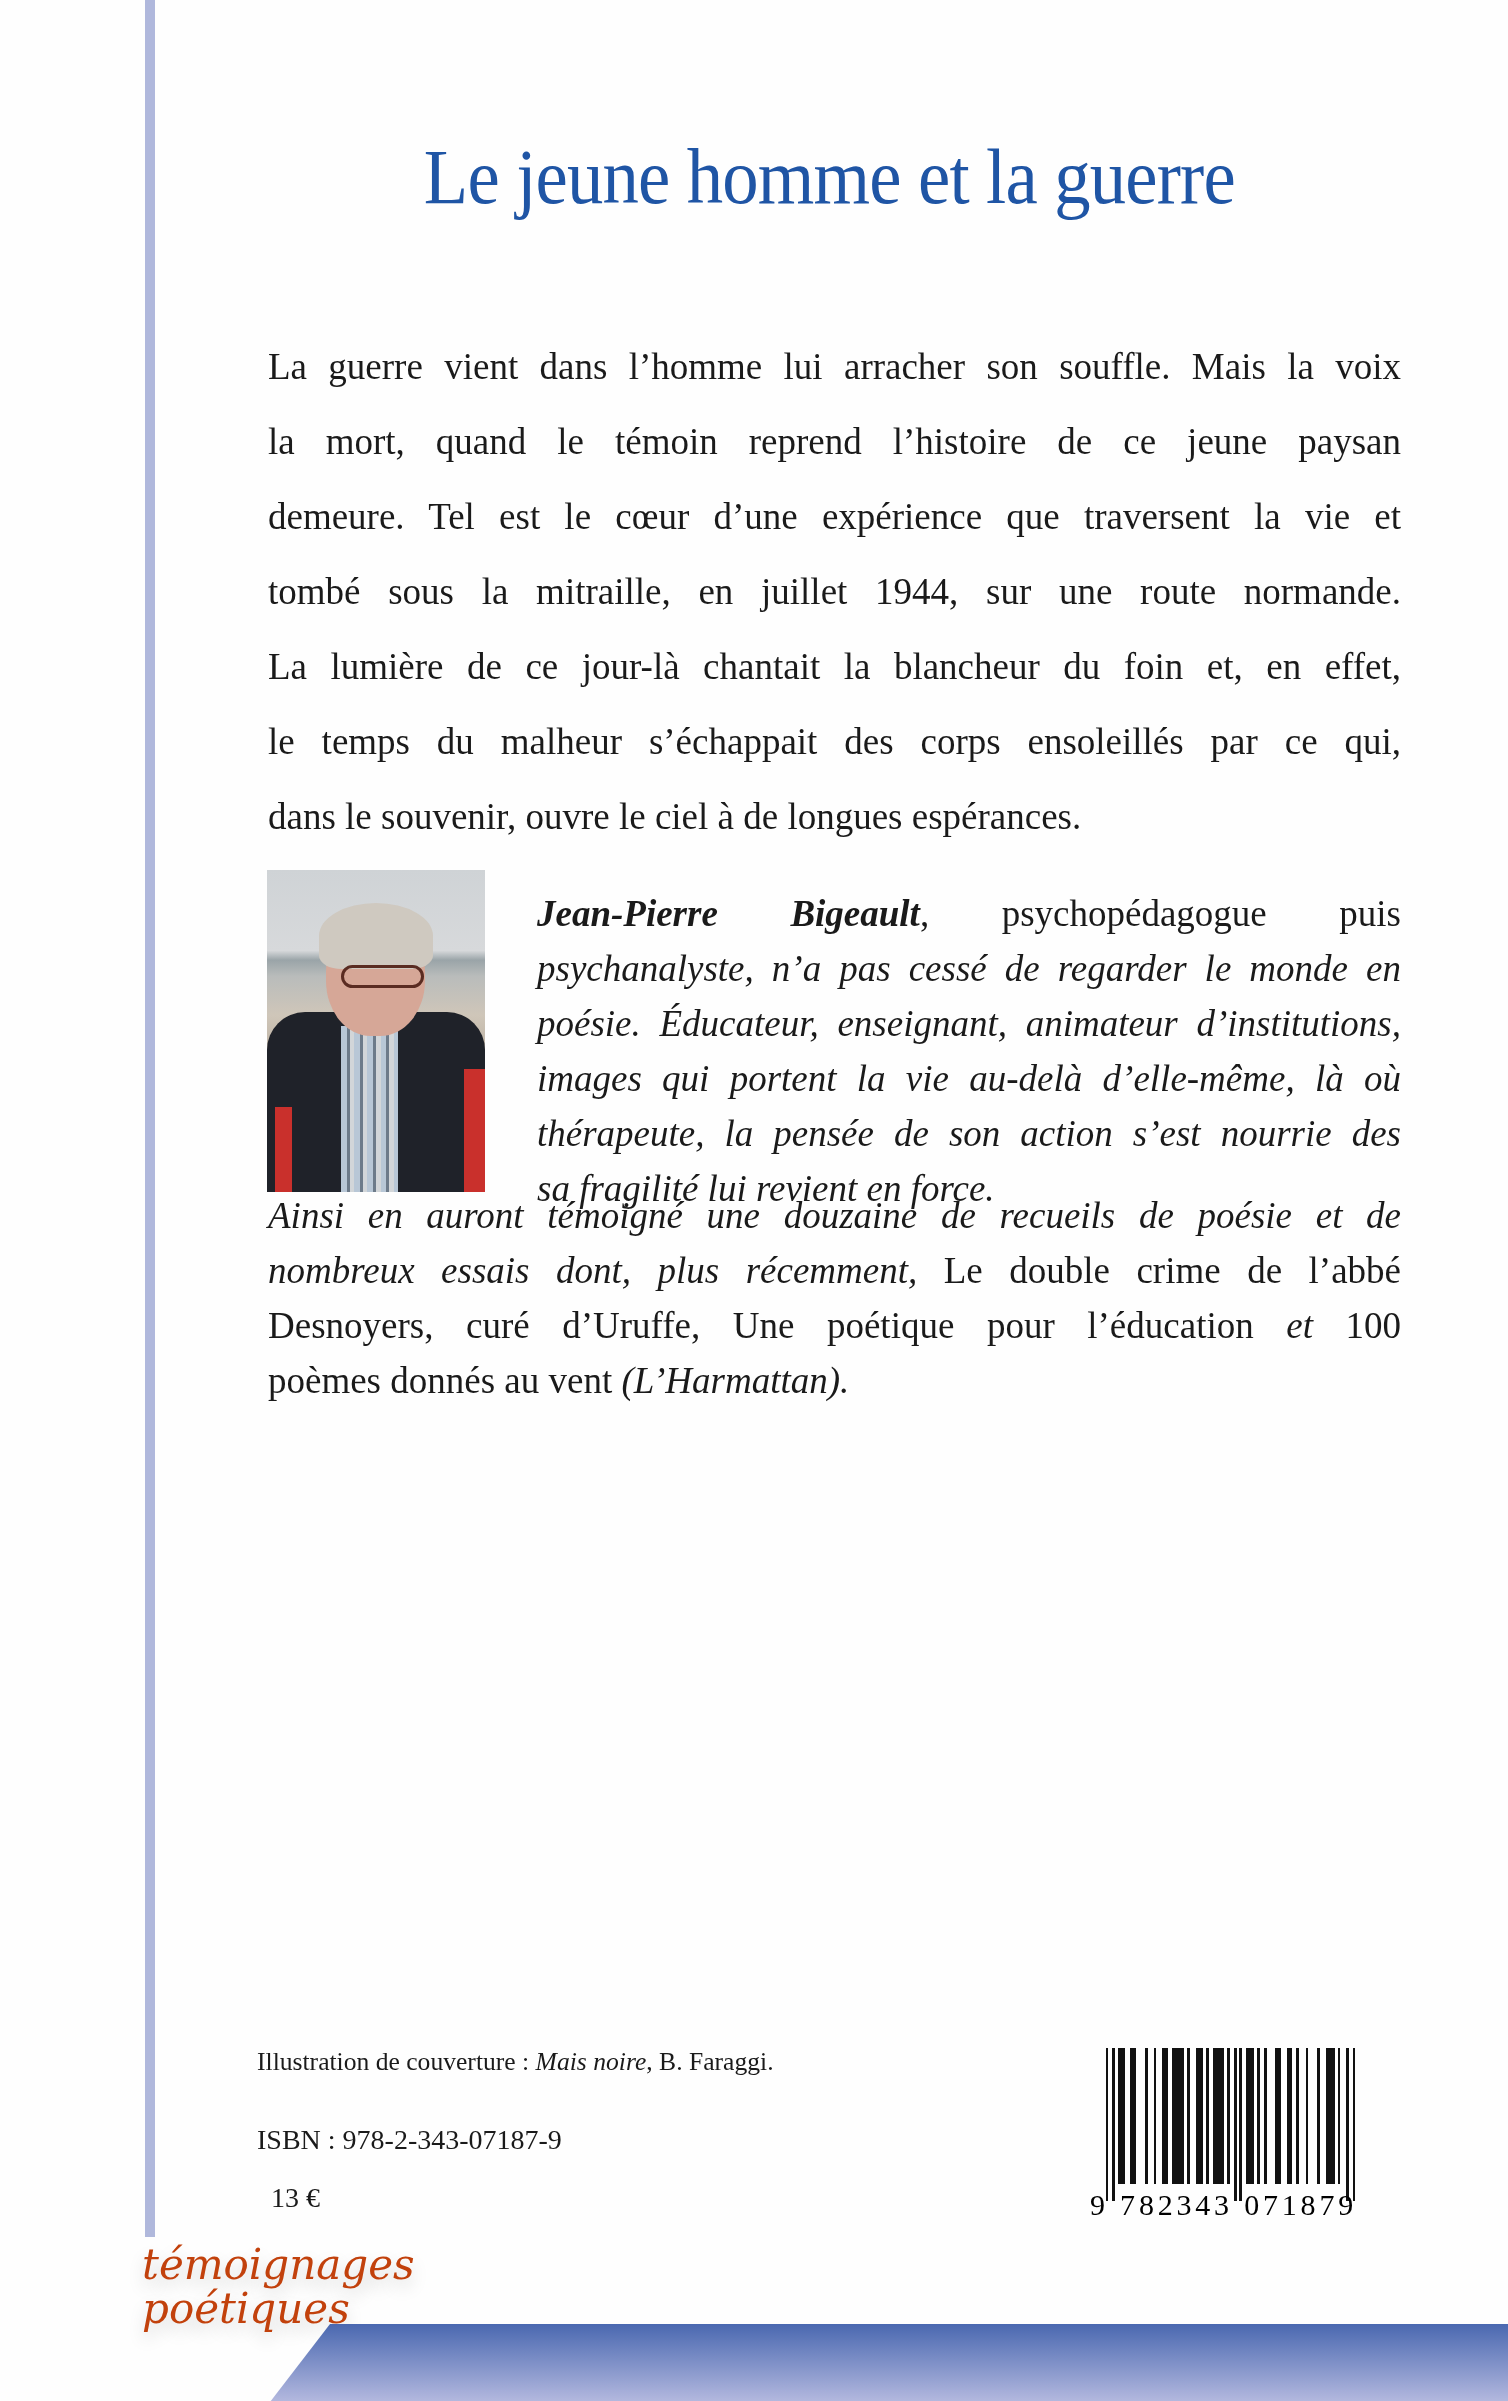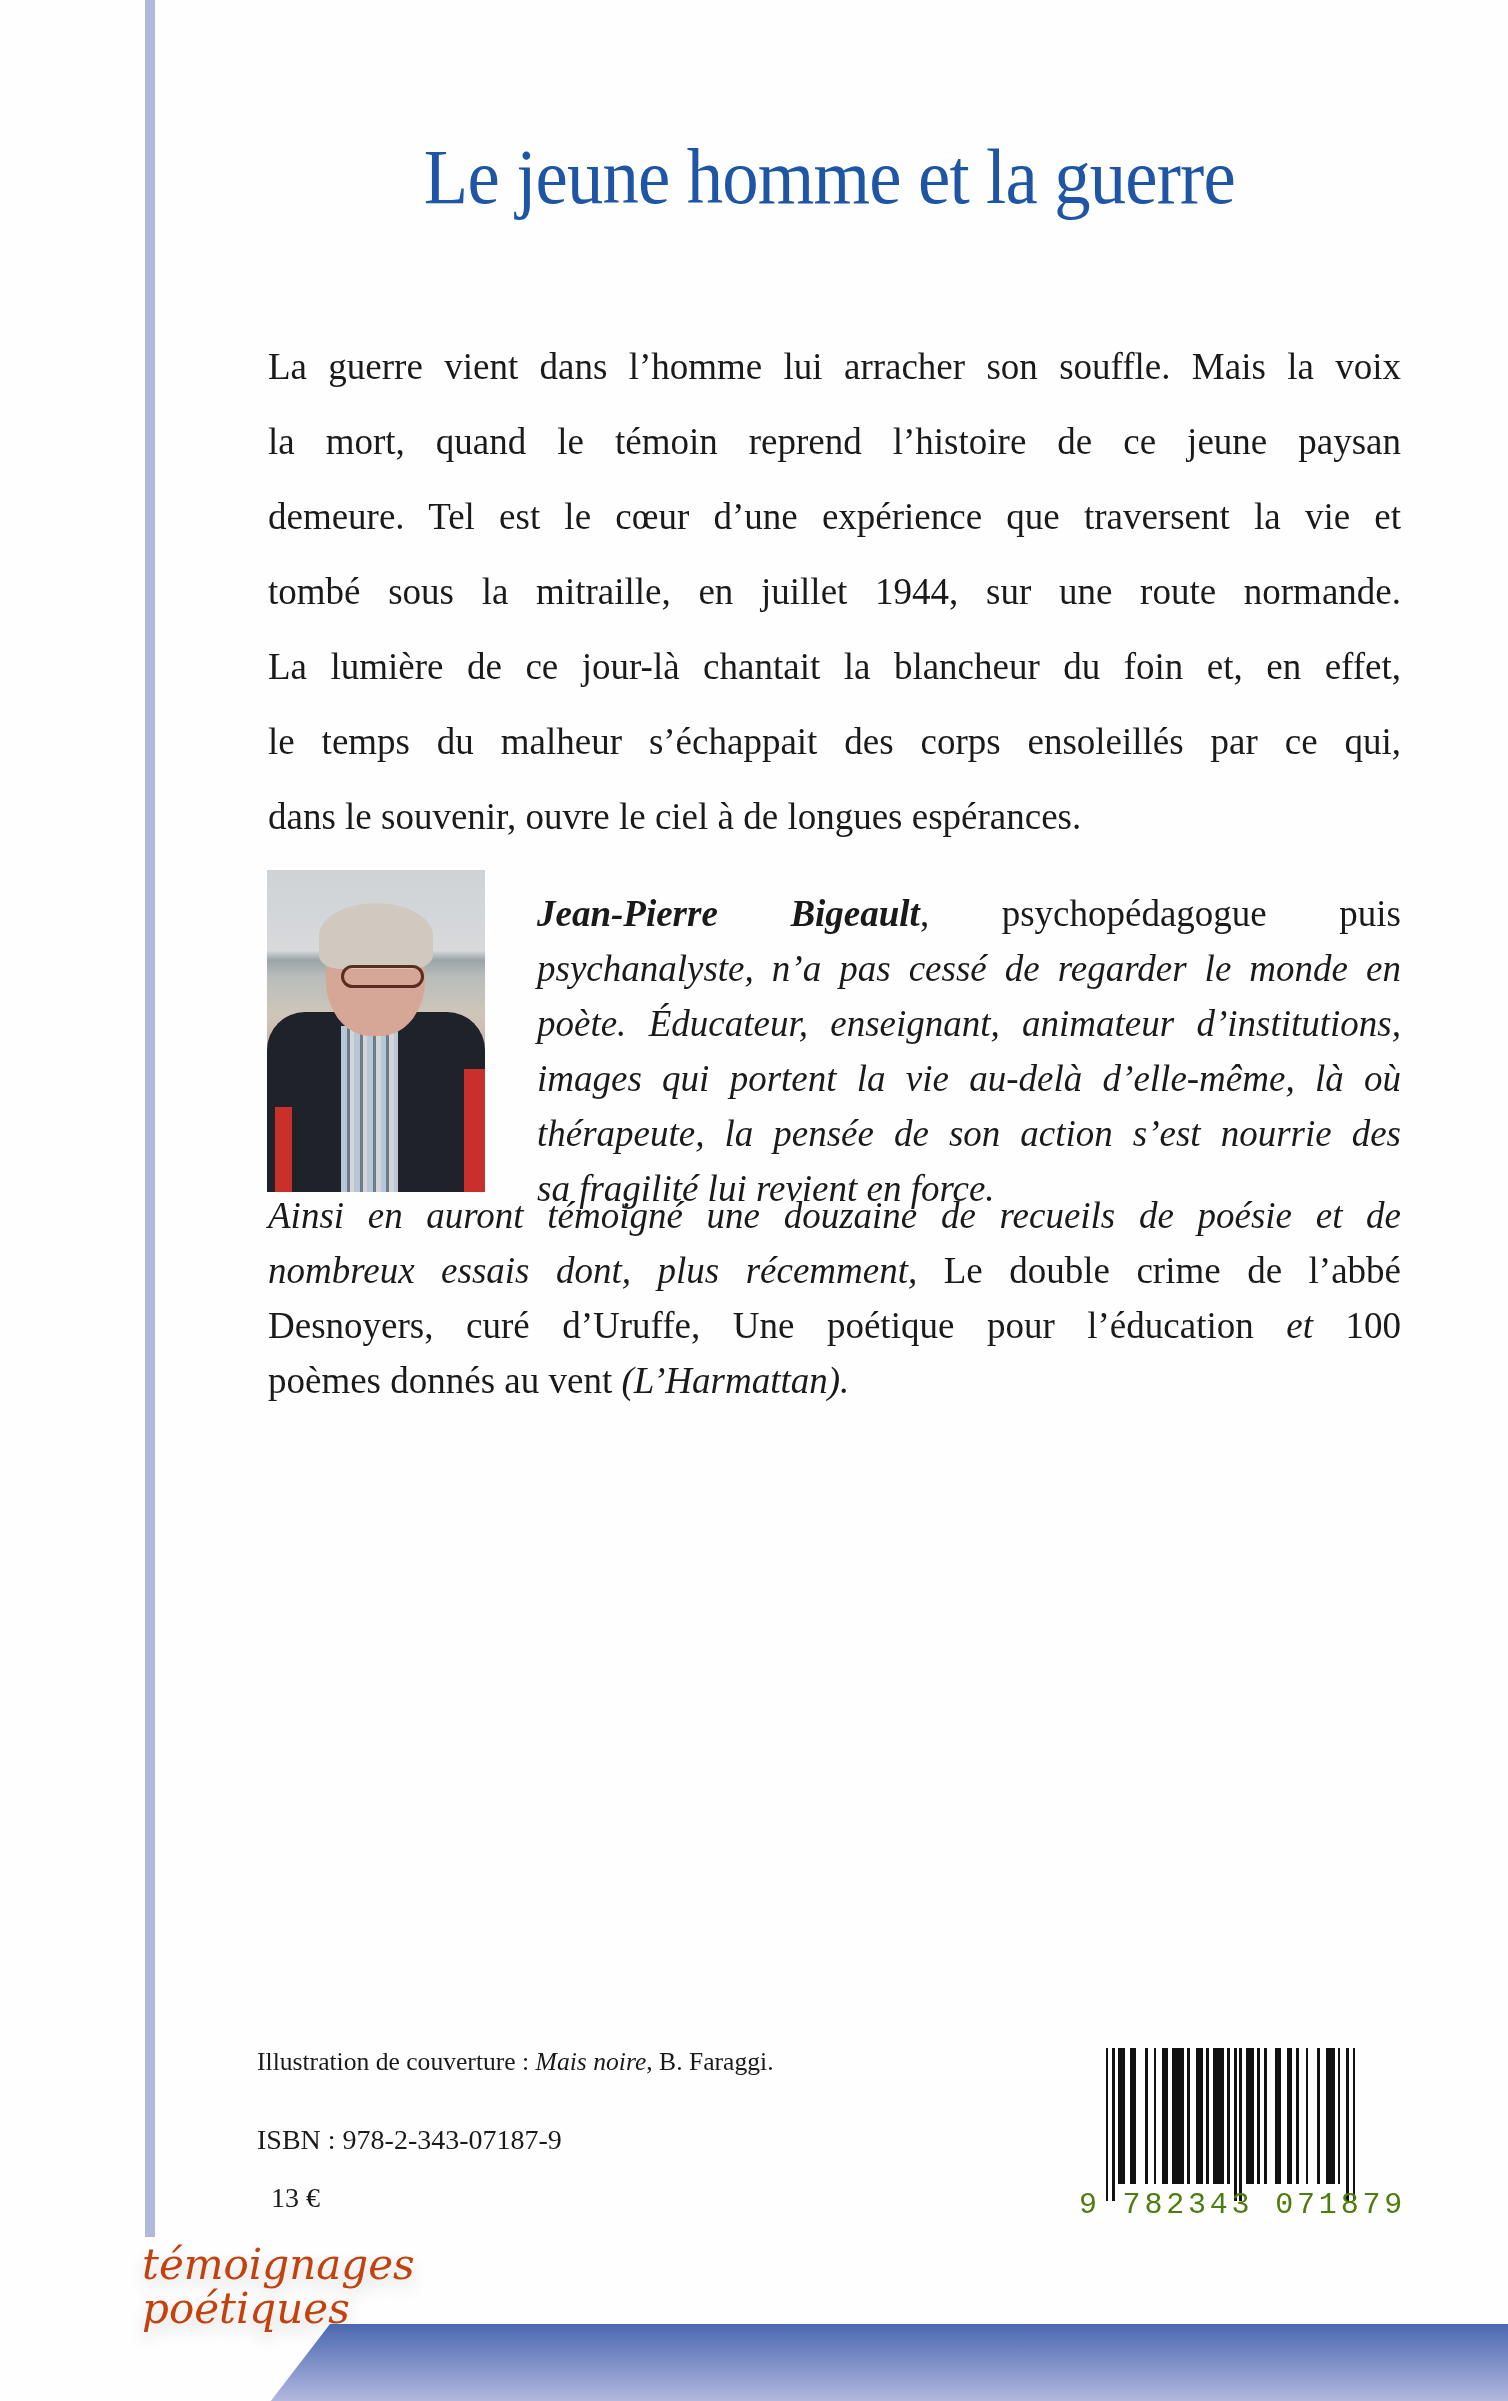--- a/index.html
+++ b/index.html
@@ -44,21 +44,21 @@
     }
     .it { font-style: italic; }
     .bold { font-weight: bold; }
     .credit { position: absolute; left: 257px; top: 2047px; font-size: 25.6px; line-height: 30px; }
     .isbn { position: absolute; left: 257px; top: 2123px; font-size: 28px; line-height: 34px; }
     .price { position: absolute; left: 271px; top: 2179px; font-size: 28px; line-height: 38px; }
     .barcode { position: absolute; left: 1079px; top: 2044px; width: 322px; height: 180px; }
     .barcode .bars { position: absolute; left: 26.5px; top: 3.8px; width: 293px; height: 153px; display: flex; align-items: flex-start; }
     .barcode .bars span { display: block; background: #111; height: 136px; }
     .barcode .bars span.g { height: 153px; }
-    .barcode .digits { position: absolute; left: 0; top: 144px; width: 322px; font-family: Liberation Mono, monospace; font-size: 30px; color: #4d7c0f; letter-spacing: 3.8px; white-space: nowrap; }
+    .barcode .digits { position: absolute; left: 11px; top: 144px; width: 322px; font-family: Liberation Serif, serif; font-size: 30px; color: #000000; letter-spacing: 3.8px; white-space: nowrap; }
     .logo { position: absolute; left: 142px; top: 2243px; font-family: "DejaVu Serif", serif; font-style: italic; font-size: 42px; line-height: 44px; color: #c2410c; text-shadow: 0 7.6px 17px rgba(0,0,0,0.18); }
     .band {
       position: absolute; left: 270px; top: 2324px; width: 1239px; height: 78px;
       background: linear-gradient(#4a68b0, #b4b9df);
       clip-path: polygon(60px 0, 1239px 0, 1239px 78px, 0 78px);
     }
   </style>
 </head>
 <body>
 
@@ -82,21 +82,21 @@
   <div class="red"></div>
   <div class="red l"></div>
   <div class="head"></div>
   <div class="hair"></div>
   <div class="glasses"></div>
 </div>
 
 <div class="bio-side">
   <span class="line"><b class="bold">Jean-Pierre Bigeault</b><span style="font-style:normal">, psychopédagogue puis</span></span>
   <span class="line">psychanalyste, n’a pas cessé de regarder le monde en</span>
-  <span class="line">poète. Éducateur, enseignant, animateur d’institutions,</span>
+  <span class="line">poésie. Éducateur, enseignant, animateur d’institutions,</span>
   <span class="line">images qui portent la vie au-delà d’elle-même, là où</span>
   <span class="line">thérapeute, la pensée de son action s’est nourrie des</span>
   <span class="line last">sa fragilité lui revient en force.</span>
 </div>
 
 <div class="bio-full">
   <span class="line it">Ainsi en auront témoigné une douzaine de recueils de poésie et de</span>
   <span class="line"><i>nombreux essais dont, plus récemment,</i><span> Le double crime de l’abbé</span></span>
   <span class="line"><span>Desnoyers, curé d’Uruffe, Une poétique pour l’éducation </span><i>et</i><span> 100</span></span>
   <span class="line last"><span>poèmes donnés au vent </span><i>(L’Harmattan).</i></span>

